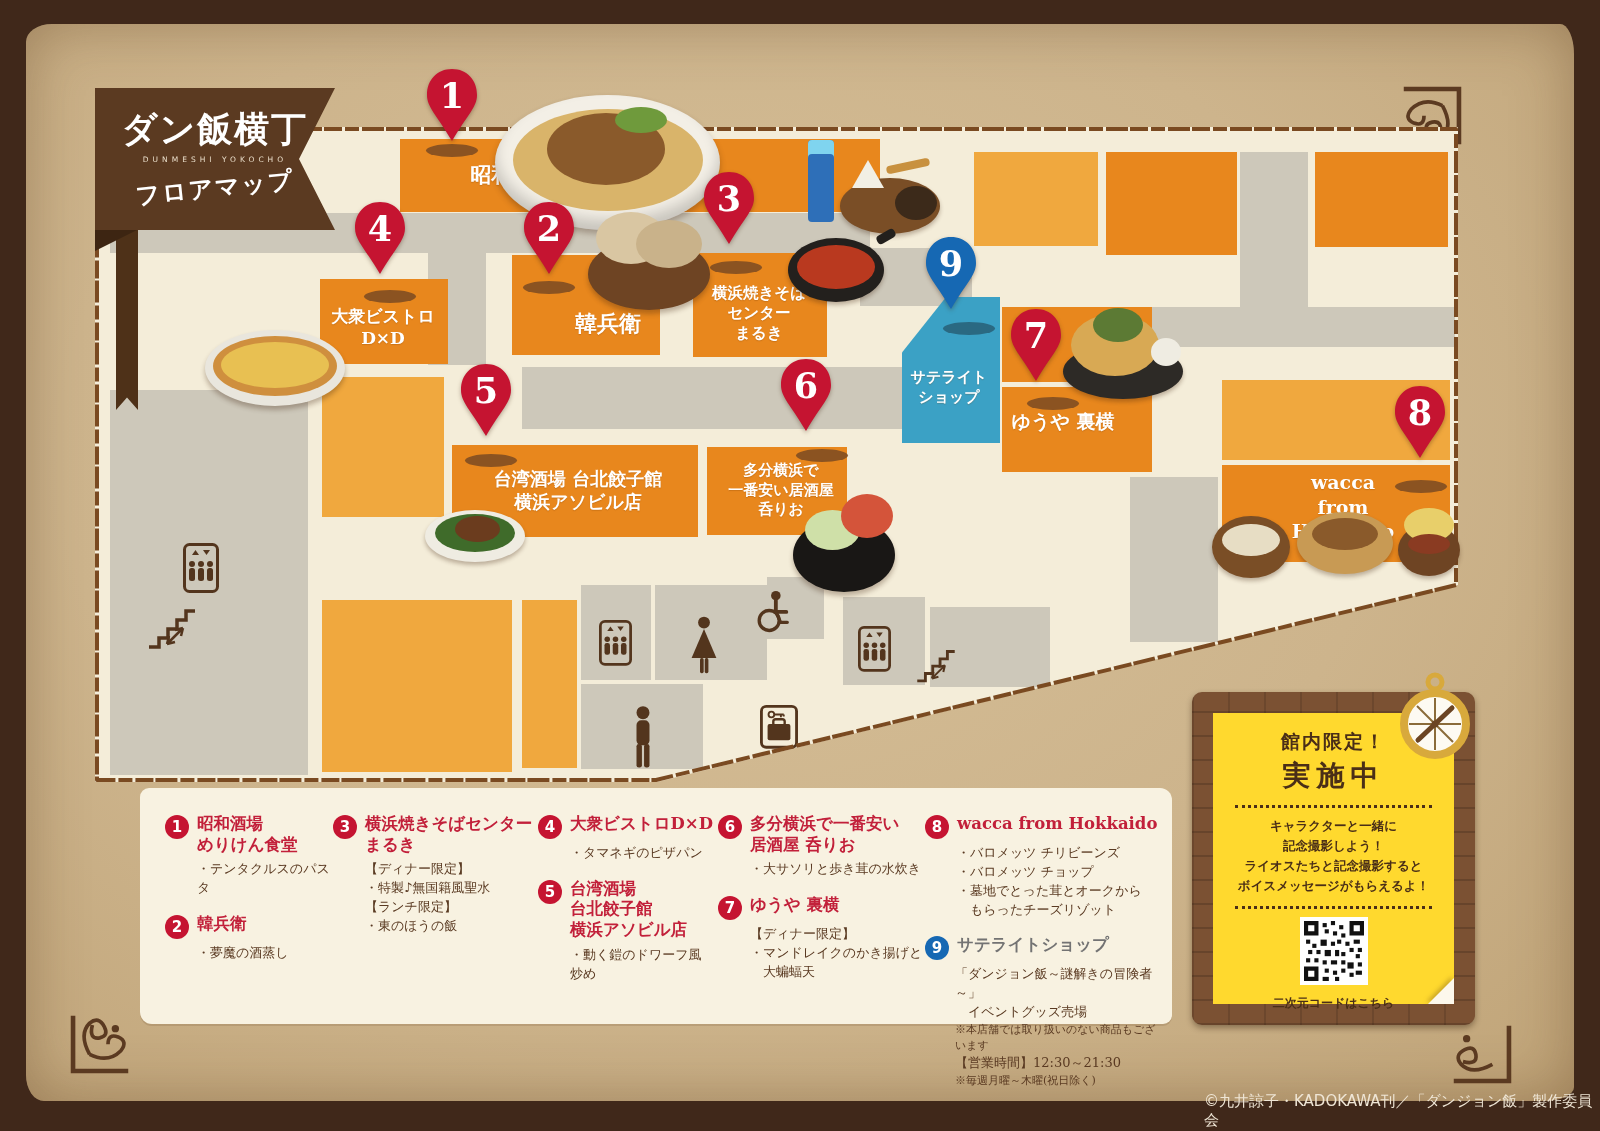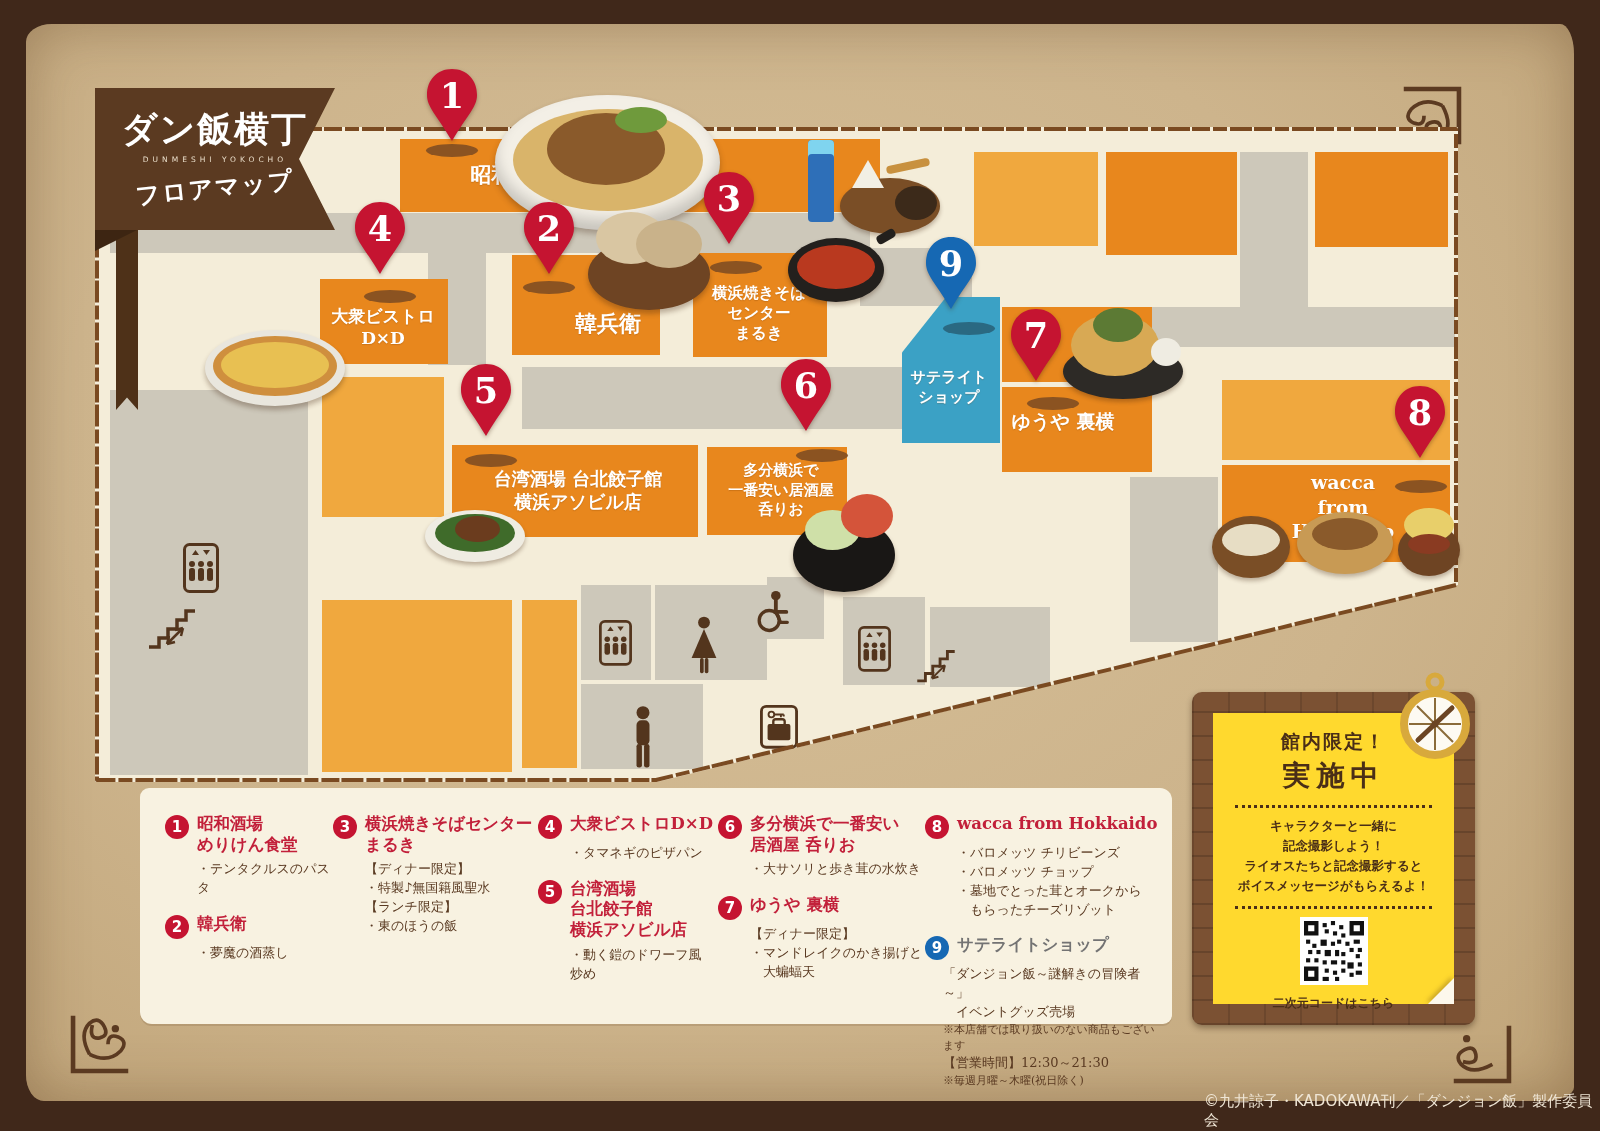--- a/index.html
+++ b/index.html
@@ -492,21 +492,21 @@
           <div class="lg-item">・バロメッツ チョップ</div>
           <div class="lg-item">・墓地でとった茸とオークから
 　もらったチーズリゾット</div>
         </div>
       </div>
       <div class="lg-entry">
         <div class="lg-head">
             <span class="lg-num blue">9</span>
           <span class="lg-name blue">サテライトショップ</span>
           </div>
-        <div class="lg-items" style="margin-left:18px">
+        <div class="lg-items" style="margin-left:30px">
           <div class="lg-item">「ダンジョン飯～謎解きの冒険者～」
 　イベントグッズ売場</div>
           <div class="lg-item sm">※本店舗では取り扱いのない商品もございます</div>
           <div class="lg-item" style="font-weight:normal">【営業時間】12:30～21:30</div>
           <div class="lg-item sm">※毎週月曜～木曜(祝日除く)</div>
         </div>
       </div>
     </div>
   </div>
 

